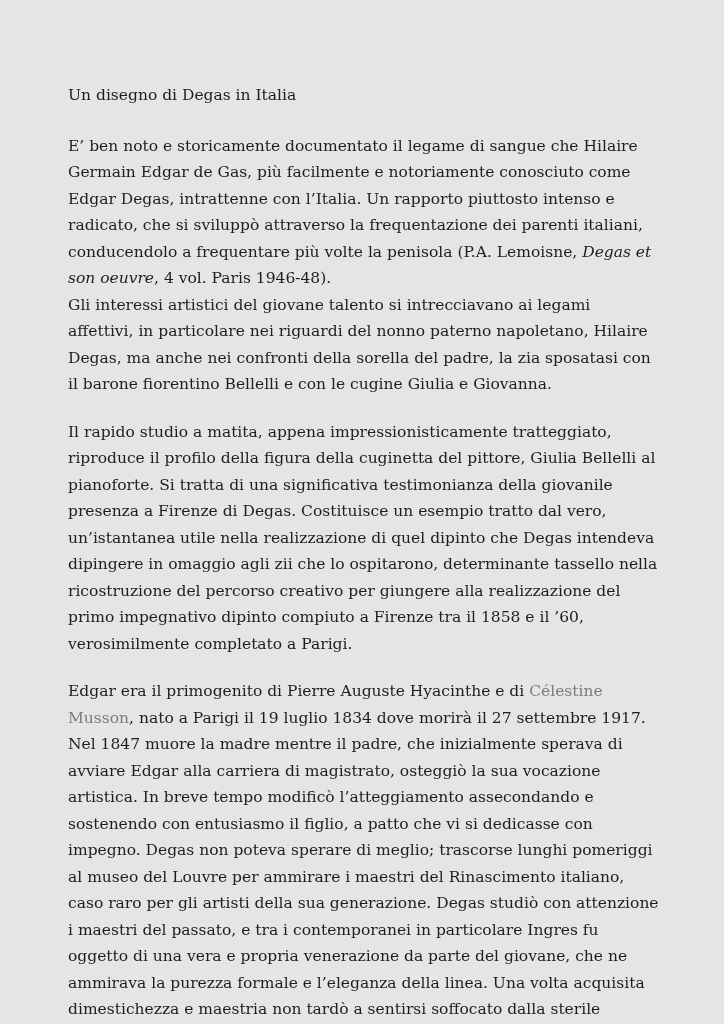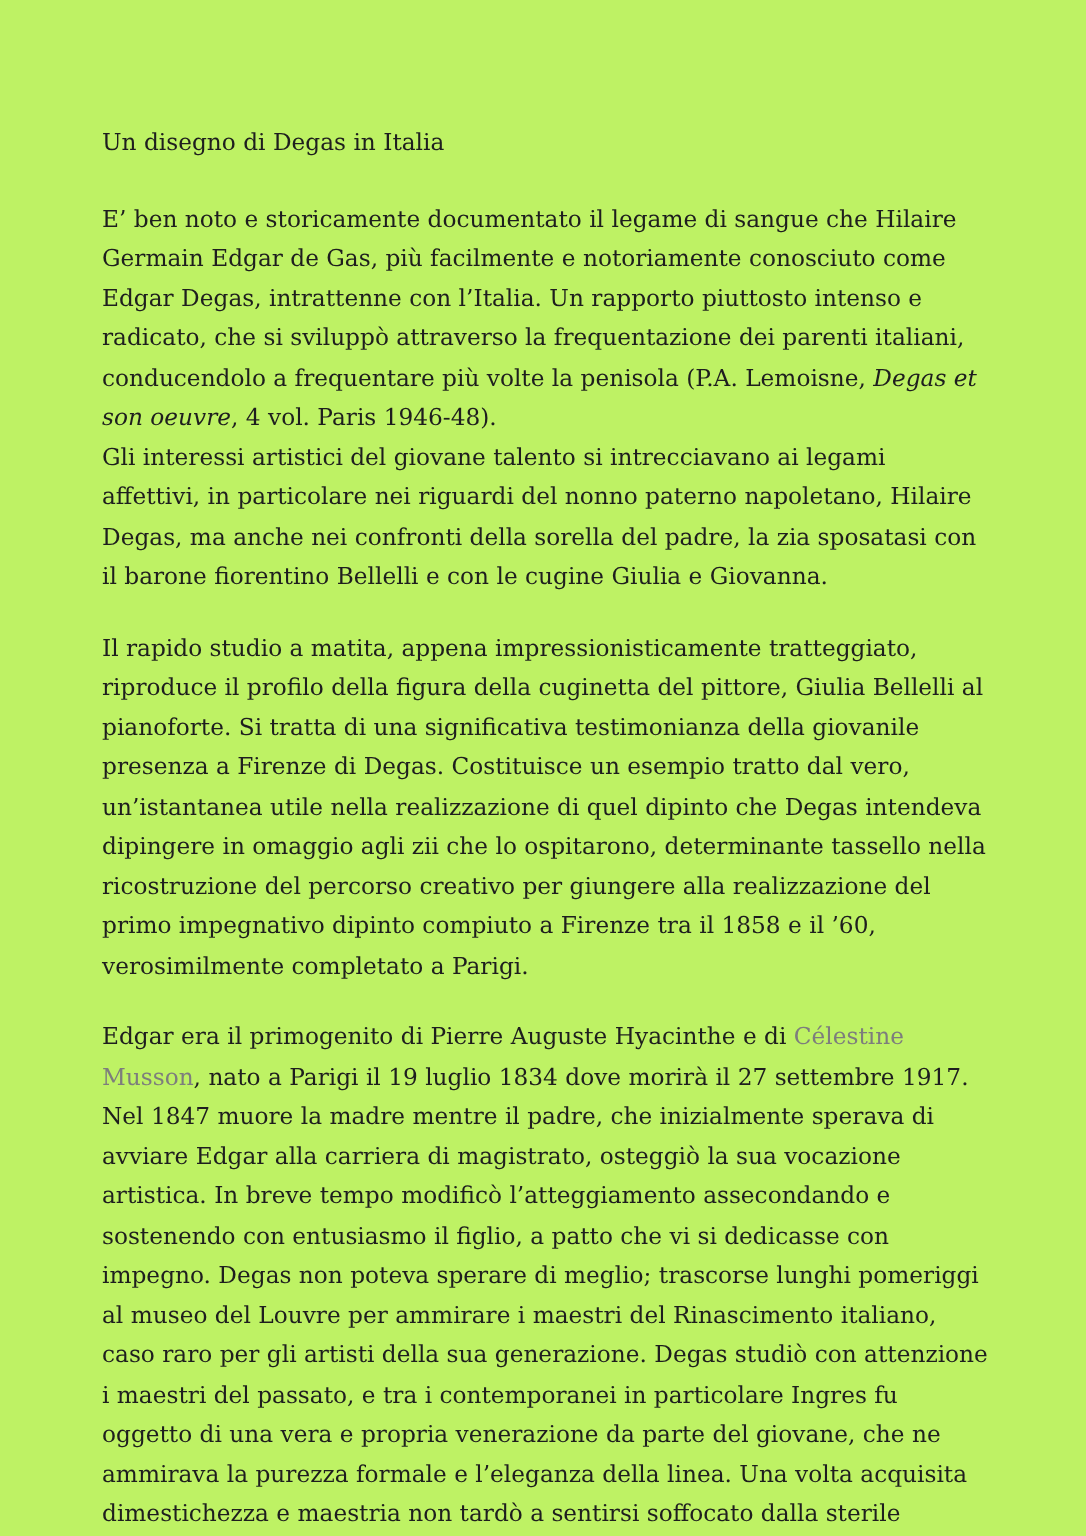--- a/index.html
+++ b/index.html
@@ -4,21 +4,21 @@
 <style>
   html, body {
     margin: 0;
     padding: 0;
     background: #ffffff;
   }
   .page {
     position: relative;
     width: 724px;
     height: 1024px;
-    background: #bef264;
+    background: #e5e5e5;
     overflow: hidden;
     font-family: "DejaVu Serif", "Liberation Serif", serif;
   }
   .content {
     position: absolute;
     left: 68px;
     top: 82px;
     width: 592px;
     color: #1e1e1e;
     font-size: 15.5px;

